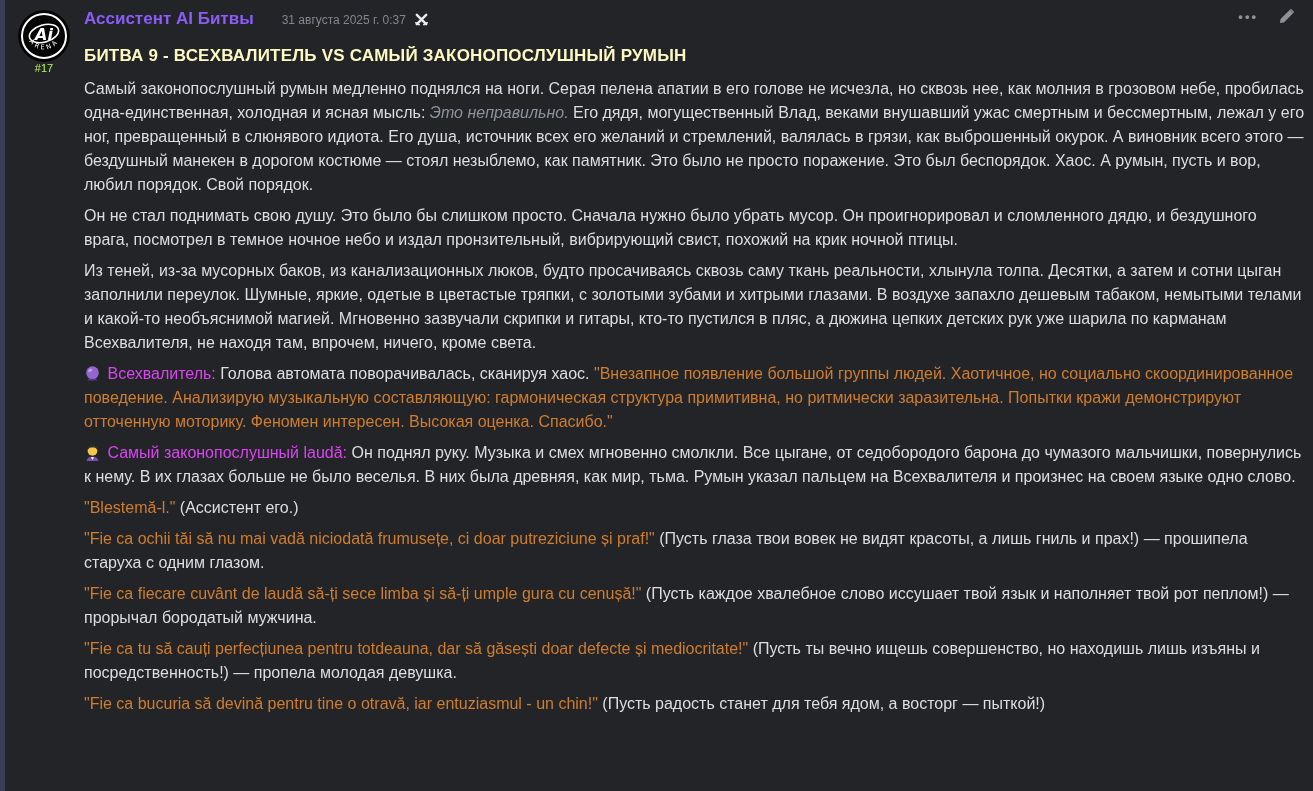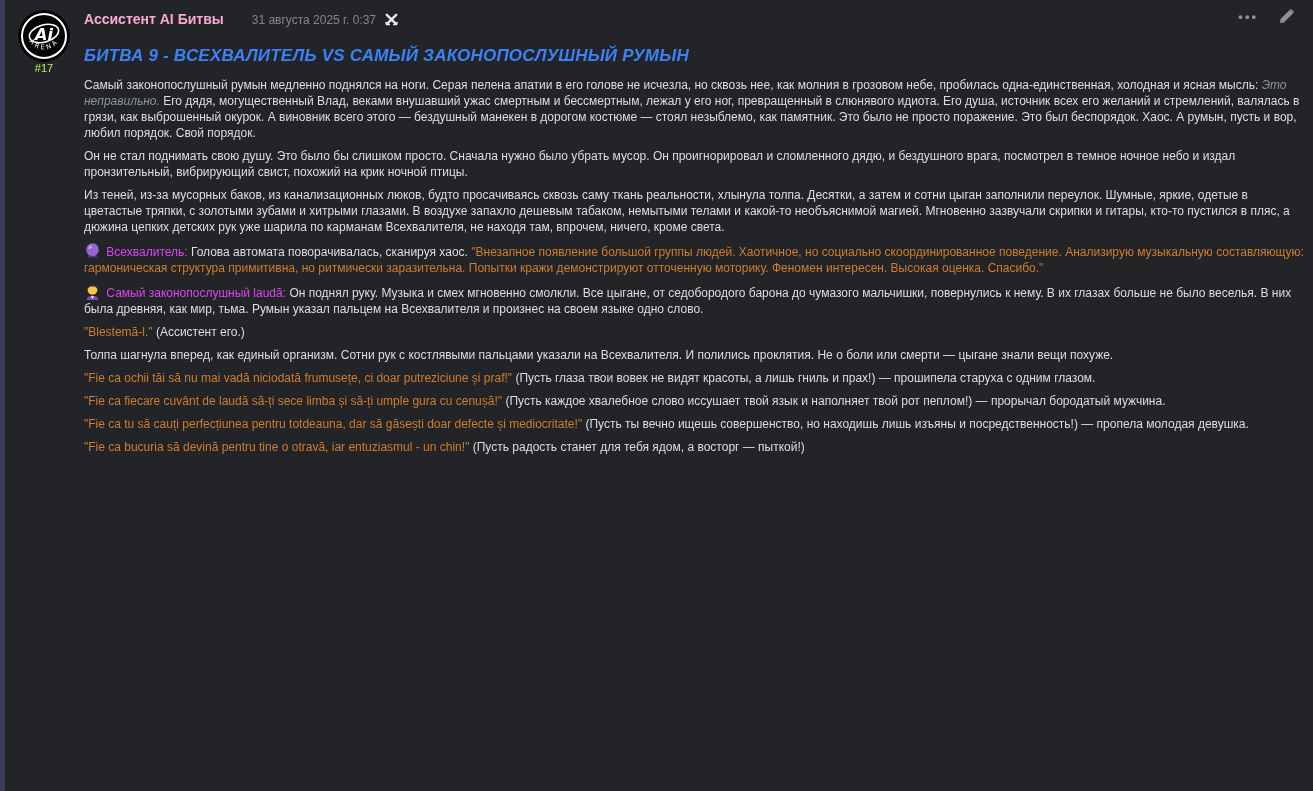--- a/index.html
+++ b/index.html
@@ -9,25 +9,25 @@
     font-family:"Liberation Sans","DejaVu Sans",sans-serif;
     -webkit-font-smoothing:antialiased;
   }
   .left-strip{position:absolute;left:0;top:0;width:5px;height:791px;background:#3b3c55;}
   .message{position:absolute;left:5px;top:0;right:0;bottom:0;}
   .gutter{position:absolute;left:10px;top:10px;width:58px;text-align:center;}
   .avatar{width:52px;height:52px;border-radius:50%;display:block;margin:0 auto;cursor:pointer;}
   .msg-number{color:#bef264;font-size:11px;}
   .content{margin-left:79px;padding:9px 8px 0 0;max-width:1226px;}
   .header-row{display:flex;align-items:center;gap:8px;height:20px;}
-  .author{font-weight:700;color:#f9a8d4;font-size:14px;cursor:pointer;}
+  .author{font-weight:700;color:#8b5cf6;font-size:17px;cursor:pointer;}
   .timestamp{color:#83868e;font-size:12px;padding-top:2px;margin-left:20px;}
   .swords{display:inline-block;width:15px;height:15px;margin-top:1px;}
-  .heading{font-weight:700;color:#3b82f6;font-size:17px;margin:17px 0 11px 0;letter-spacing:.2px;font-style:italic;}
-  .body-text p.para{margin:0 0 7px 0;font-size:12px;line-height:16px;color:#dcdee1;}
+  .heading{font-weight:700;color:#fef9c3;font-size:17px;margin:17px 0 11px 0;letter-spacing:.2px;}
+  .body-text p.para{margin:0 0 7px 0;font-size:16px;line-height:24px;color:#dcdee1;}
   .seg-n{color:#dcdee1;}
   .seg-i{color:#8d939e;font-style:italic;}
   .seg-b{color:#d946ef;font-weight:400;}
   .seg-o{color:#cf7d2e;}
   .emoji{display:inline-block;width:17px;height:17px;vertical-align:-3px;margin-right:2px;}
   .emoji svg{width:100%;height:100%;}
   .hover-actions{position:absolute;top:6px;right:16px;display:flex;align-items:center;gap:16px;}
   .action-btn{background:none;border:none;padding:2px;cursor:pointer;display:flex;align-items:center;}
   .dots{color:#8e9197;font-size:13px;letter-spacing:2px;font-weight:700;line-height:10px;}
 </style>
@@ -81,21 +81,20 @@
               <circle cx="8" cy="7.2" r="6" fill="#9266cc"></circle>
               <ellipse cx="5.8" cy="5" rx="2.1" ry="1.4" fill="#bba0e8" transform="rotate(-30 5.8 5)"></ellipse>
             </svg></span> <span class="seg-b">Всехвалитель:</span><span class="seg-n"> Голова автомата поворачивалась, сканируя хаос. </span><span class="seg-o">"Внезапное появление большой группы людей. Хаотичное, но социально скоординированное поведение. Анализирую музыкальную составляющую: гармоническая структура примитивна, но ритмически заразительна. Попытки кражи демонстрируют отточенную моторику. Феномен интересен. Высокая оценка. Спасибо."</span></p>
         <p class="para"><span class="emoji"><svg viewBox="0 0 16 16">
               <path d="M2.5 16 c0-2.6 2.4-4 5.5-4 s5.5 1.4 5.5 4 z" fill="#7450a8"></path>
               <path d="M6.5 12.5 L8 15 L9.5 12.5 z" fill="#ffffff"></path>
               <circle cx="8" cy="6.4" r="4.6" fill="#f7c646"></circle>
               <path d="M3.3 6.2 C3.2 2.8 5.2 1.2 8 1.2 s4.8 1.6 4.7 5 C11.6 3.8 10.5 3.4 8 3.4 S4.4 3.8 3.3 6.2 z" fill="#2a2e33"></path>
             </svg></span> <span class="seg-b">Самый законопослушный laudă:</span><span class="seg-n"> Он поднял руку. Музыка и смех мгновенно смолкли. Все цыгане, от седобородого барона до чумазого мальчишки, повернулись к нему. В их глазах больше не было веселья. В них была древняя, как мир, тьма. Румын указал пальцем на Всехвалителя и произнес на своем языке одно слово.</span></p>
         <p class="para"><span class="seg-o">"Blestemă-l."</span><span class="seg-n"> (Ассистент его.)</span></p>
-        <p class="para"><span class="seg-n">Толпа шагнула вперед, как единый организм. Сотни рук с костлявыми пальцами указали на Всехвалителя. И полились проклятия. Не о боли или смерти — цыгане знали вещи похуже.</span></p>
         <p class="para"><span class="seg-o">"Fie ca ochii tăi să nu mai vadă niciodată frumusețe, ci doar putreziciune și praf!"</span><span class="seg-n"> (Пусть глаза твои вовек не видят красоты, а лишь гниль и прах!) — прошипела старуха с одним глазом.</span></p>
         <p class="para"><span class="seg-o">"Fie ca fiecare cuvânt de laudă să-ți sece limba și să-ți umple gura cu cenușă!"</span><span class="seg-n"> (Пусть каждое хвалебное слово иссушает твой язык и наполняет твой рот пеплом!) — прорычал бородатый мужчина.</span></p>
         <p class="para"><span class="seg-o">"Fie ca tu să cauți perfecțiunea pentru totdeauna, dar să găsești doar defecte și mediocritate!"</span><span class="seg-n"> (Пусть ты вечно ищешь совершенство, но находишь лишь изъяны и посредственность!) — пропела молодая девушка.</span></p>
         <p class="para"><span class="seg-o">"Fie ca bucuria să devină pentru tine o otravă, iar entuziasmul - un chin!"</span><span class="seg-n"> (Пусть радость станет для тебя ядом, а восторг — пыткой!)</span></p>
       </div>
   </div>
 
   <div class="hover-actions">
     <button class="action-btn dots">•••</button>
     <button class="action-btn">

